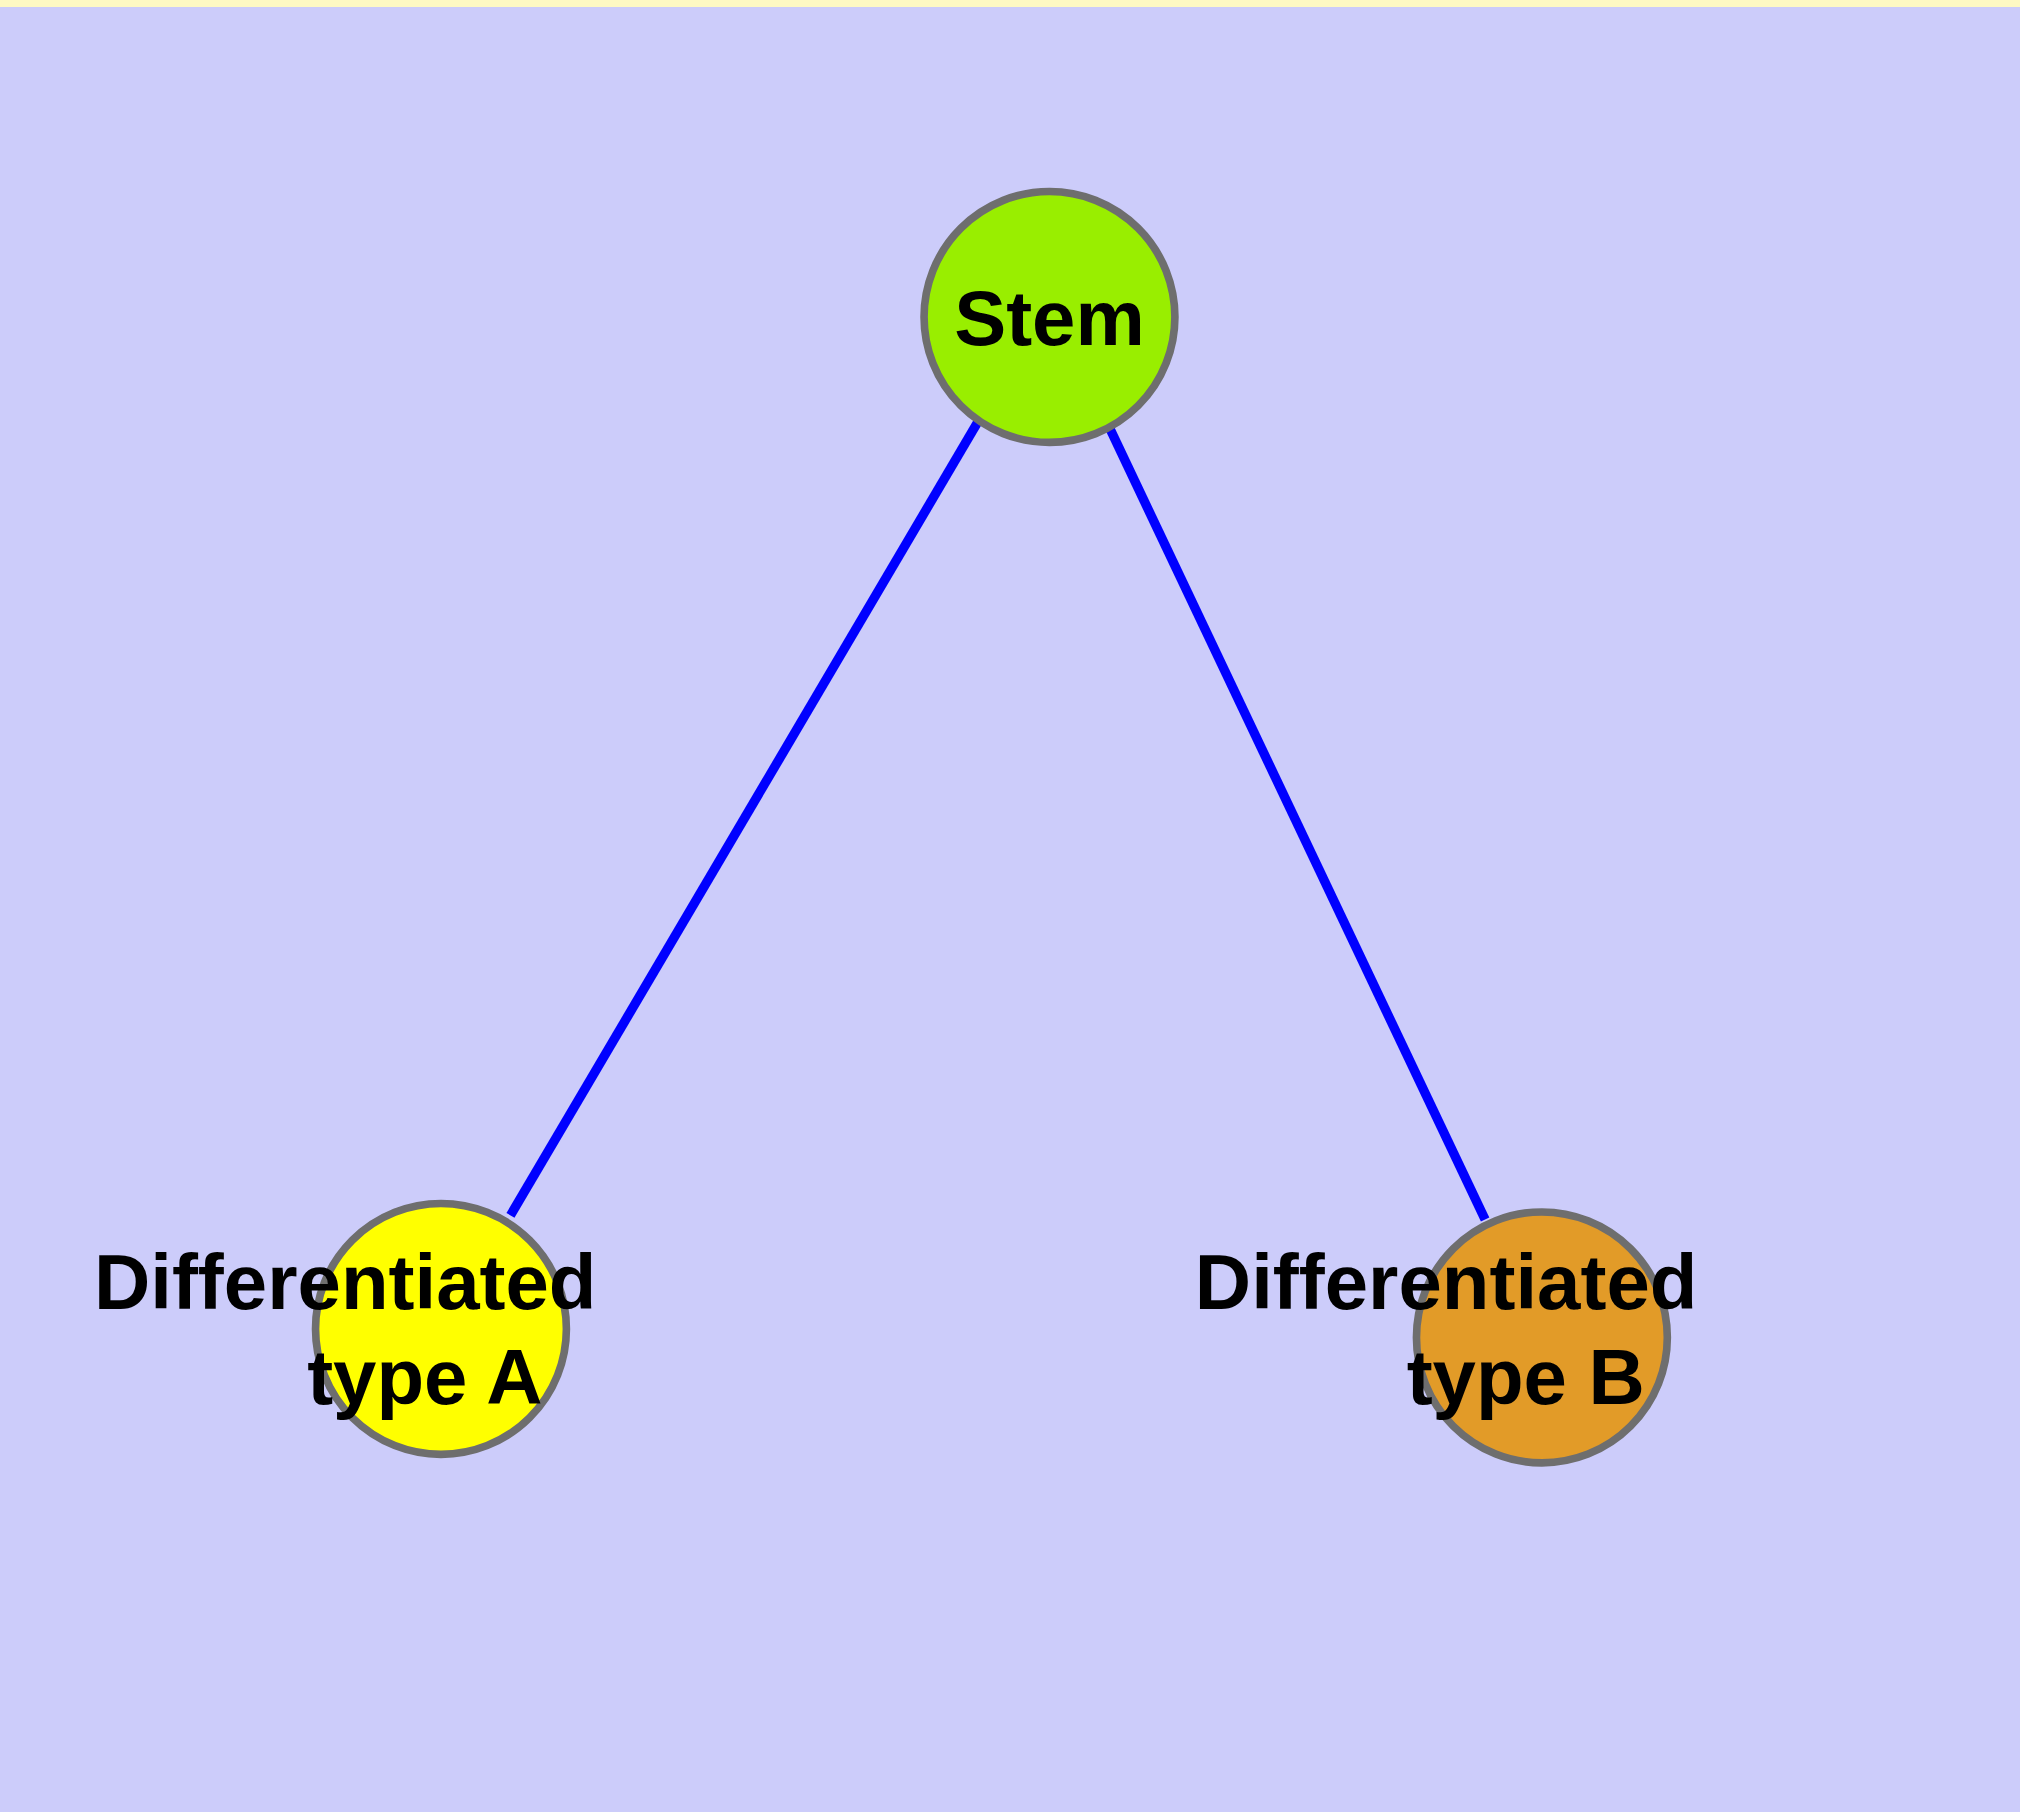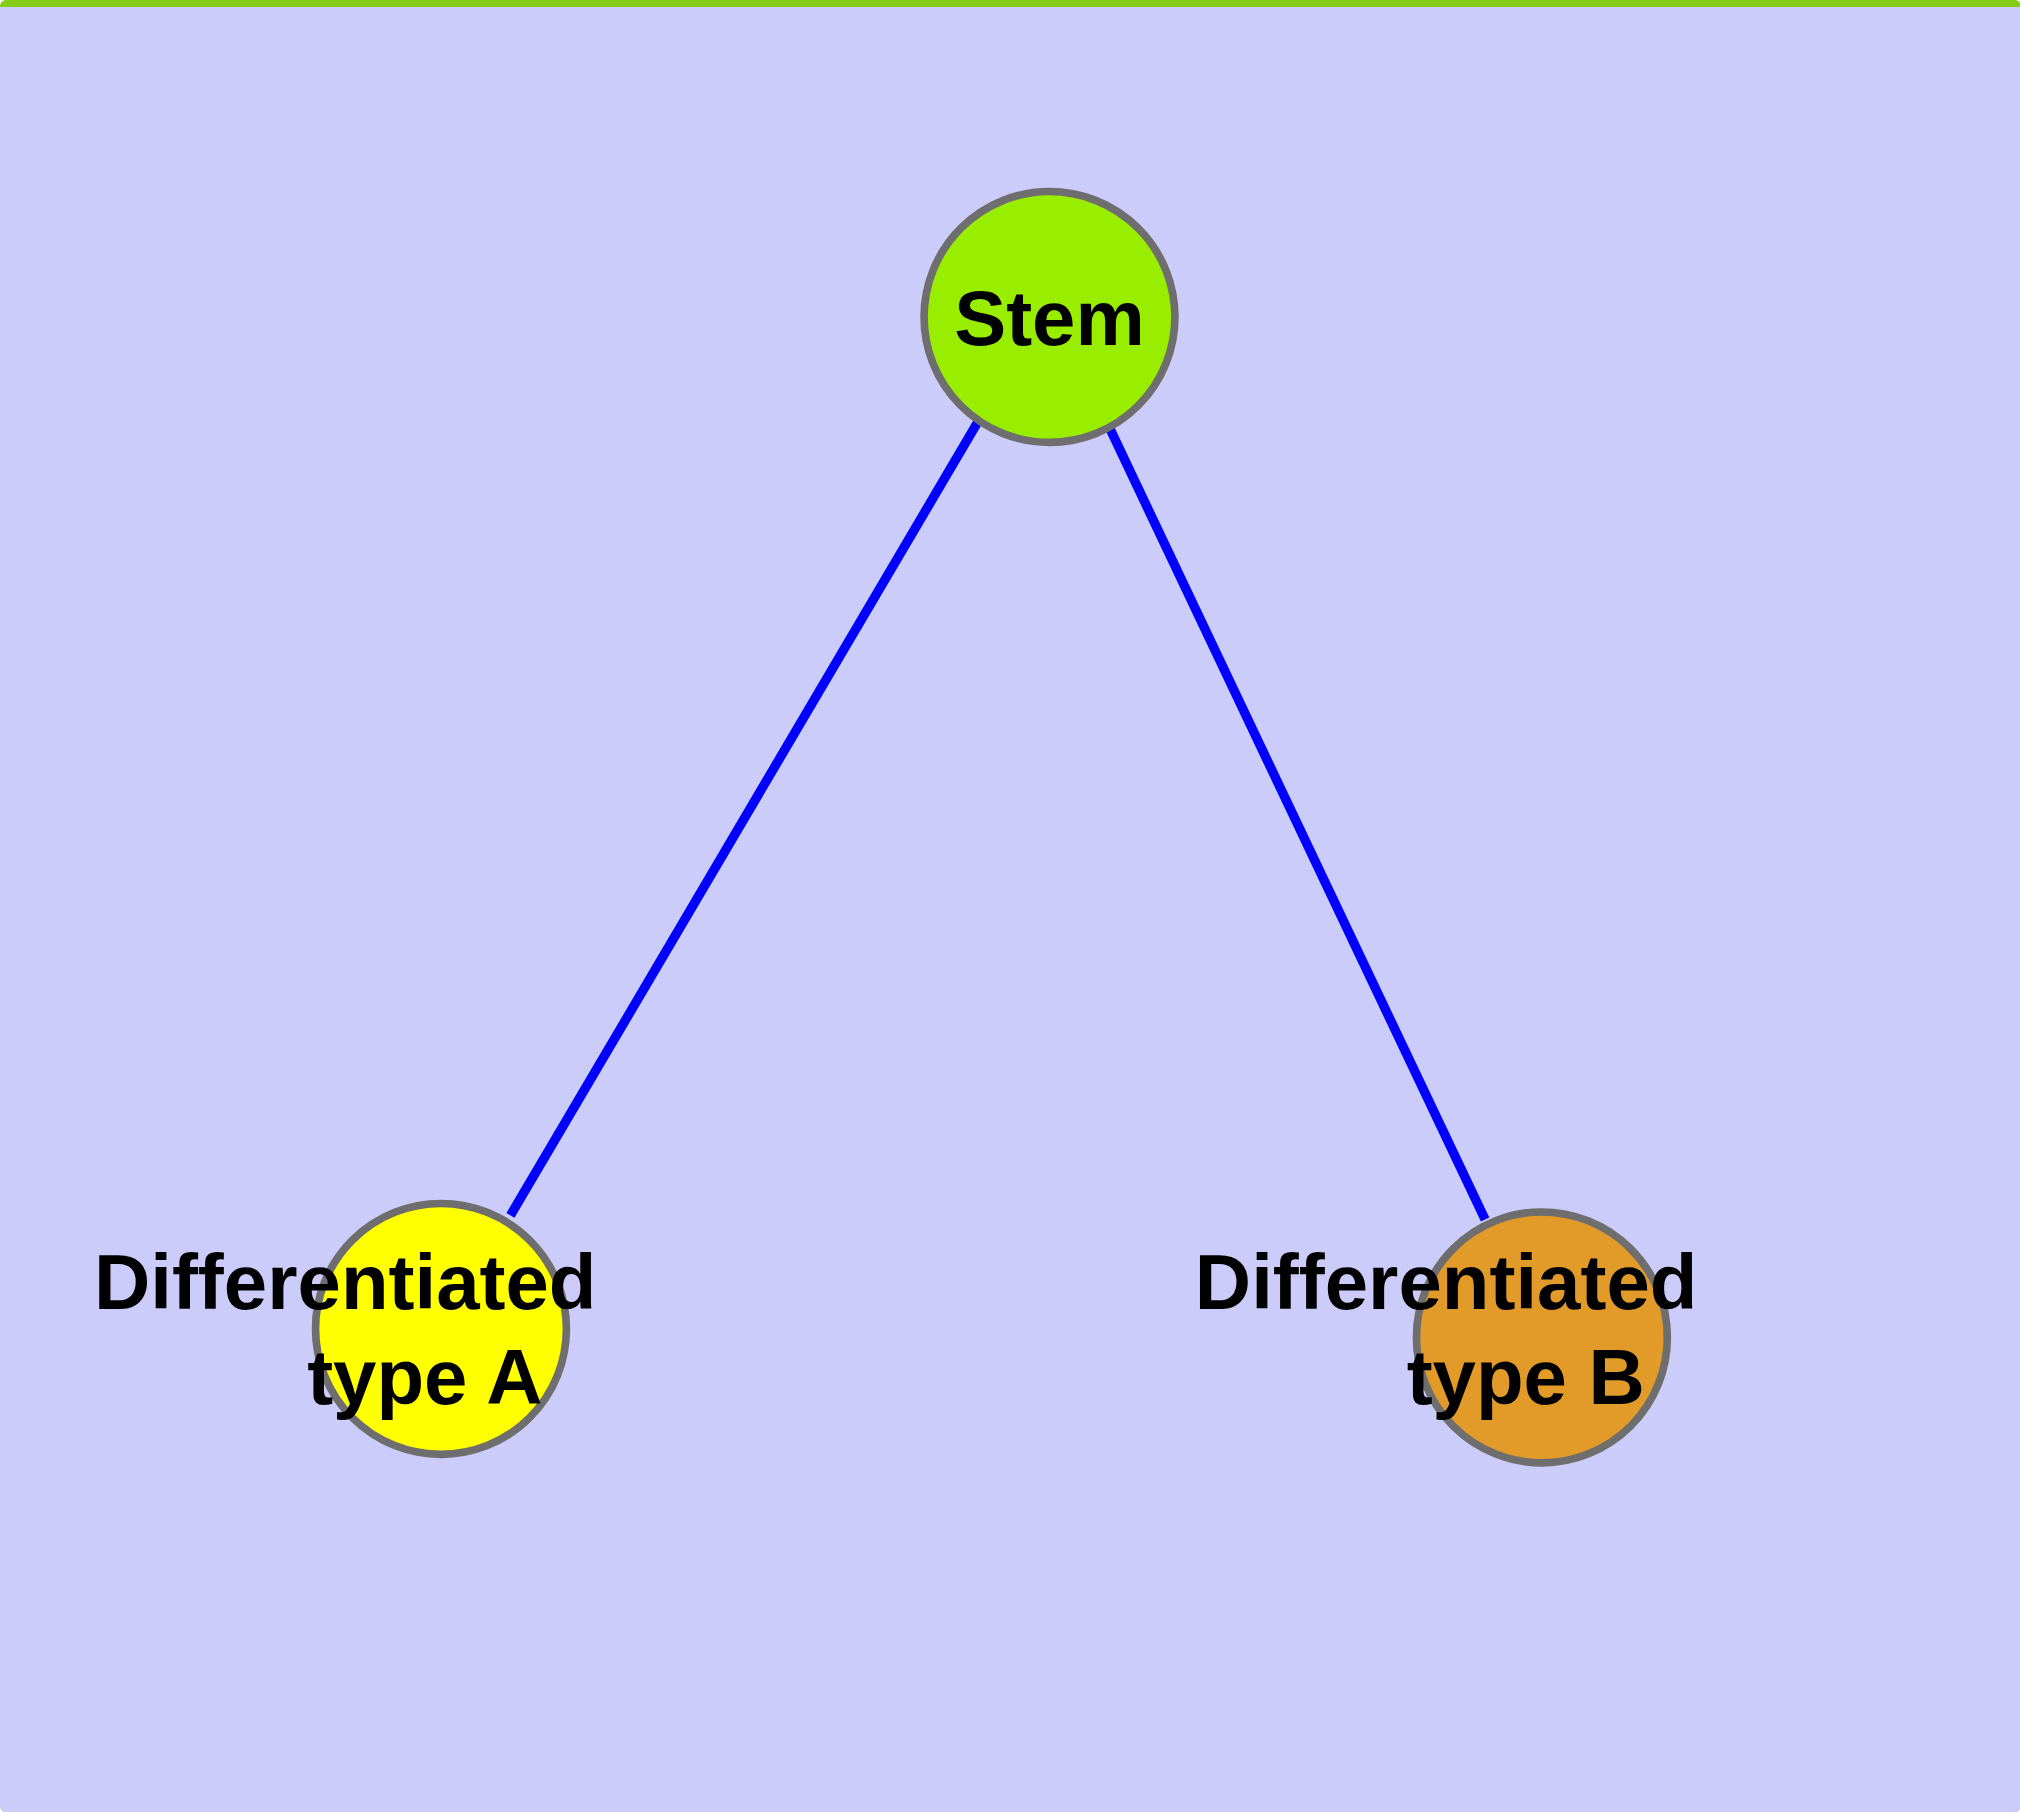--- a/index.html
+++ b/index.html
@@ -4,24 +4,23 @@
 <style>
   html, body {
     margin: 0;
     padding: 0;
     background: #ffffff;
   }
   #stage {
     position: relative;
     width: 2021px;
     height: 1812px;
-    background: #84cc16;
+    background: #fef9c3;
     overflow: hidden;
     font-family: "Liberation Sans", sans-serif;
-    border-radius: 6px;
   }
   #canvas-bg {
     position: absolute;
     left: 0;
     top: 6.8px;
     width: 2021px;
     height: 1805px;
     background: #ccccfa;
   }
   #graph-svg {

